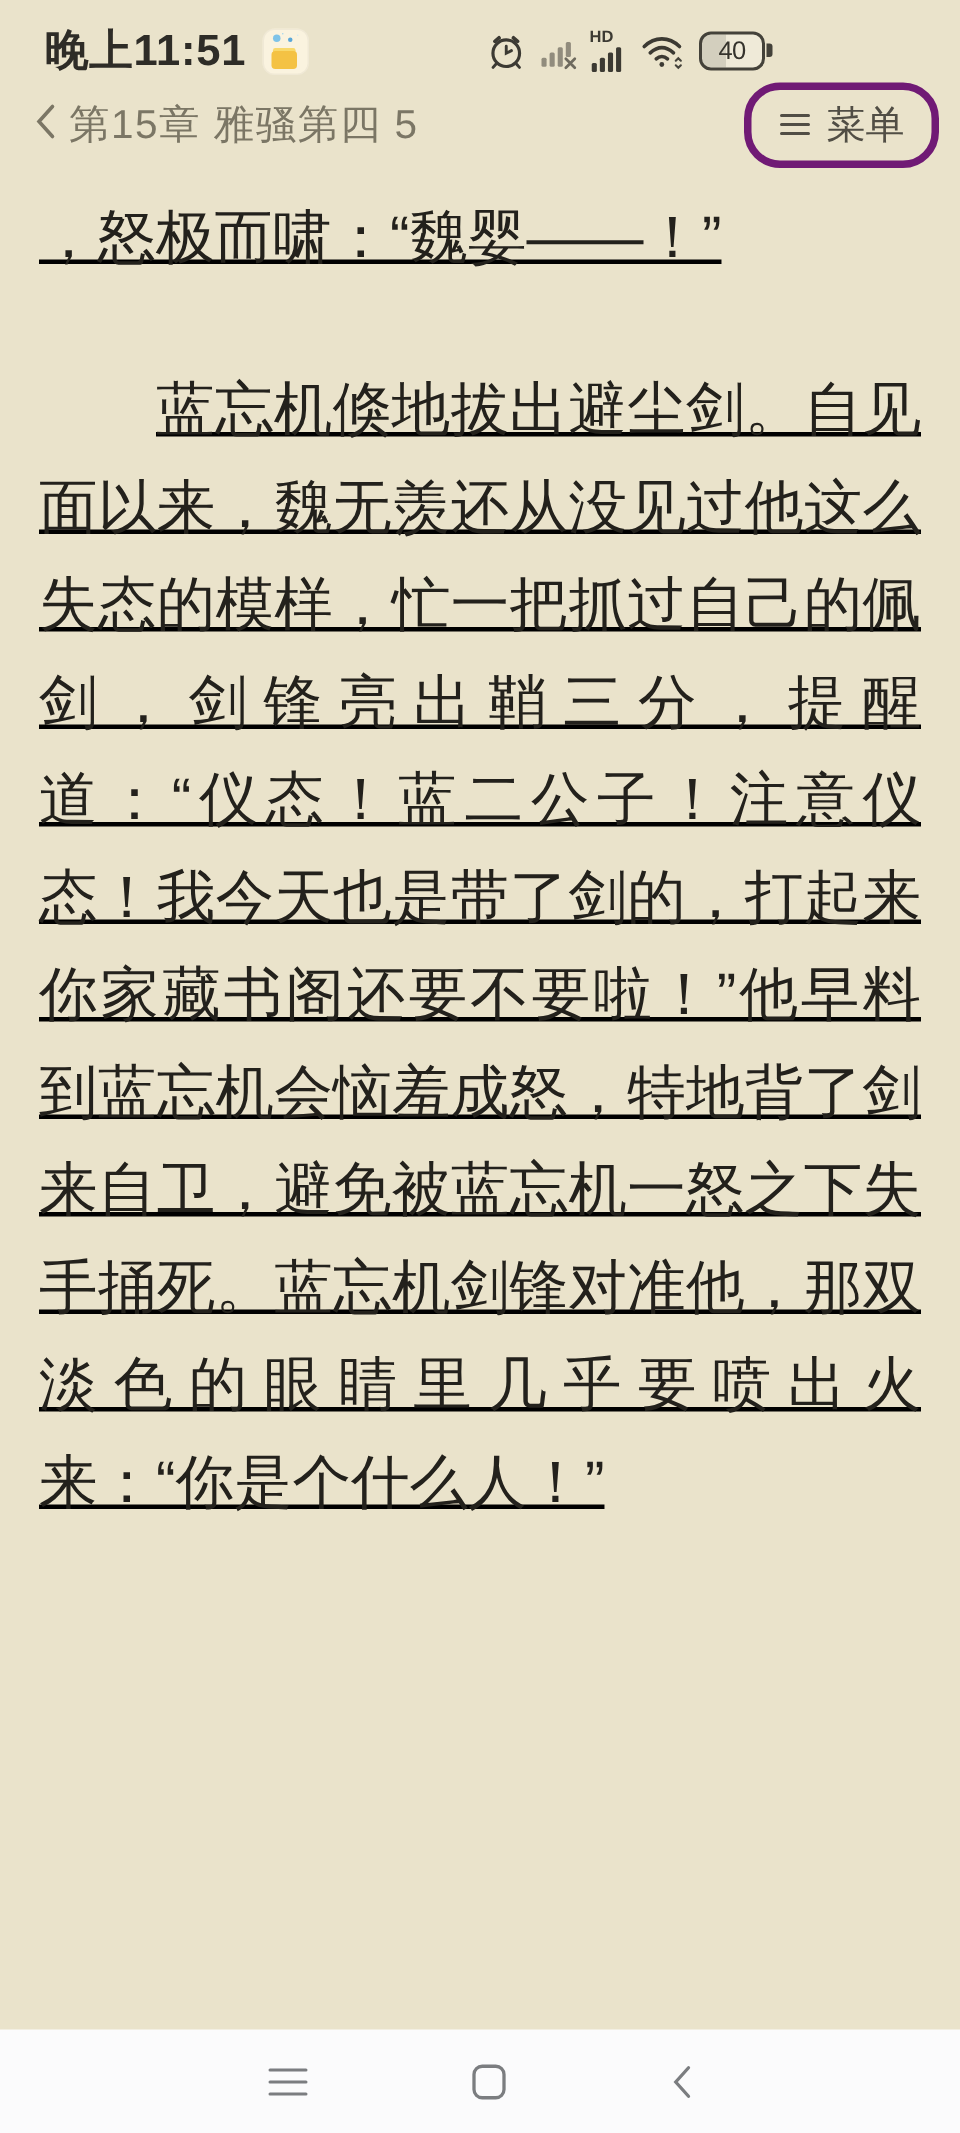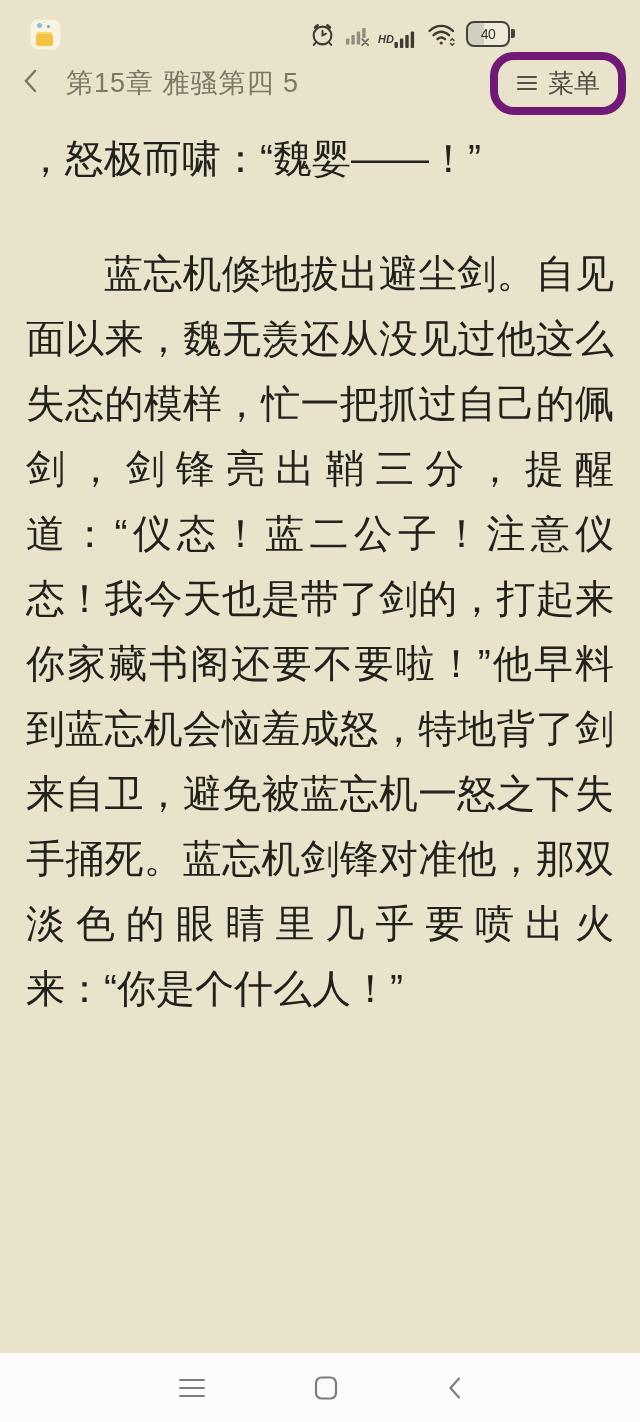--- a/index.html
+++ b/index.html
@@ -36,58 +36,59 @@
     width: 17px; height: 12px; background: #F4C244; border-radius: 2.5px;
     box-shadow: 0 -3px 0 -1px #F8D96C;
   }
   .notif-icon::before {
     content: ""; position: absolute; left: 7px; top: 4px;
     width: 5px; height: 5px; border-radius: 50%; background: #7EC3E8;
     box-shadow: 9px 1px 0 -1px #5AA7D8, 4px -3px 0 -2px #9FD4EE, 14px -2px 0 -2px #CFE9F7;
   }
   .status-icons { display: flex; align-items: flex-end; gap: 9px; }
   .status-icons svg { display: block; }
-  .sim2-wrap { display: flex; align-items: center; font-style: italic; }
+  .sim2-wrap { display: flex; flex-direction: column; align-items: flex-start; }
   .hd-label { font-size: 11px; font-weight: 700; line-height: 10px; color: #3C3A33; margin: 0 0 1px -1px; }
   .battery {
     position: relative; width: 44px; height: 26px;
     border: 2.5px solid #44423A; border-radius: 8px;
     display: flex; align-items: center; justify-content: center;
     margin-bottom: 1px; background: rgba(255,255,255,0.25);
   }
   .battery::after {
     content: ""; position: absolute; right: -7px; top: 6px;
     width: 4px; height: 9px; background: #44423A; border-radius: 0 2px 2px 0;
   }
   .battery-fill {
     position: absolute; left: 0; top: 0; bottom: 0; width: 40%;
     background: rgba(68,66,58,0.16); border-radius: 4px 0 0 4px;
   }
-  .battery-num { position: relative; font-size: 14px; color: #35332C; letter-spacing: -0.5px; }
+  .battery-num { position: relative; font-size: 17px; color: #35332C; letter-spacing: -0.5px; }
 
   
   .chapter-bar {
     height: 54px; flex: 0 0 54px;
     display: flex; align-items: center; justify-content: space-between;
     padding: 0 14px 4px 22px;
   }
-  .chapter-left { display: flex; align-items: center; gap: 28px; color: #7B7665; }
+  .chapter-left { display: flex; align-items: center; gap: 8px; color: #7B7665; }
   .chapter-title { font-size: 27px; color: #7B7665; letter-spacing: 1px; }
   .menu-btn {
     display: flex; align-items: center; gap: 10px;
-    border: 8px solid #701a75; border-radius: 24px;
+    border: 5px solid #701a75; border-radius: 24px;
     padding: 6px 18px; background: transparent;
     font-size: 26px; color: #514E45; font-family: inherit;
   }
 
   
   .reader-content {
     flex: 1 1 auto;
     padding: 14px 26px 0 26px;
     overflow: hidden;
+    text-decoration: underline;
   }
   .para {
     margin: 0 0 50px 0;
     font-size: 39px; line-height: 65px;
     color: #23211C; text-align: justify;
     word-break: break-all;
   }
   .para.indent { text-indent: 2em; }
 
   
@@ -100,20 +101,21 @@
   .nav-btn { background: none; border: none; padding: 0; margin: 0; color: inherit; display: flex; }
   .nav-btn svg { display: block; }
 </style>
 </head>
 <body>
 
 <div class="screen">
 
   <header class="status-bar">
     <div class="time-group">
+      <span class="time">晚上11:51</span>
       <span class="notif-icon"></span>
     </div>
     <div class="status-icons">
       <span>
         <svg width="27" height="27" viewBox="0 0 28 28" fill="none" stroke="#3C3A33" stroke-width="2.2" stroke-linecap="round">
           <circle cx="14" cy="15" r="9.2"></circle>
           <path d="M14 10.2 V15 L17.6 13.2" stroke-width="2"></path>
           <path d="M6.2 6.8 L9 4.4 M21.8 6.8 L19 4.4" stroke-width="2.6"></path>
           <path d="M6.8 22.6 L4.9 24.8 M21.2 22.6 L23.1 24.8" stroke-width="2"></path>
         </svg>

